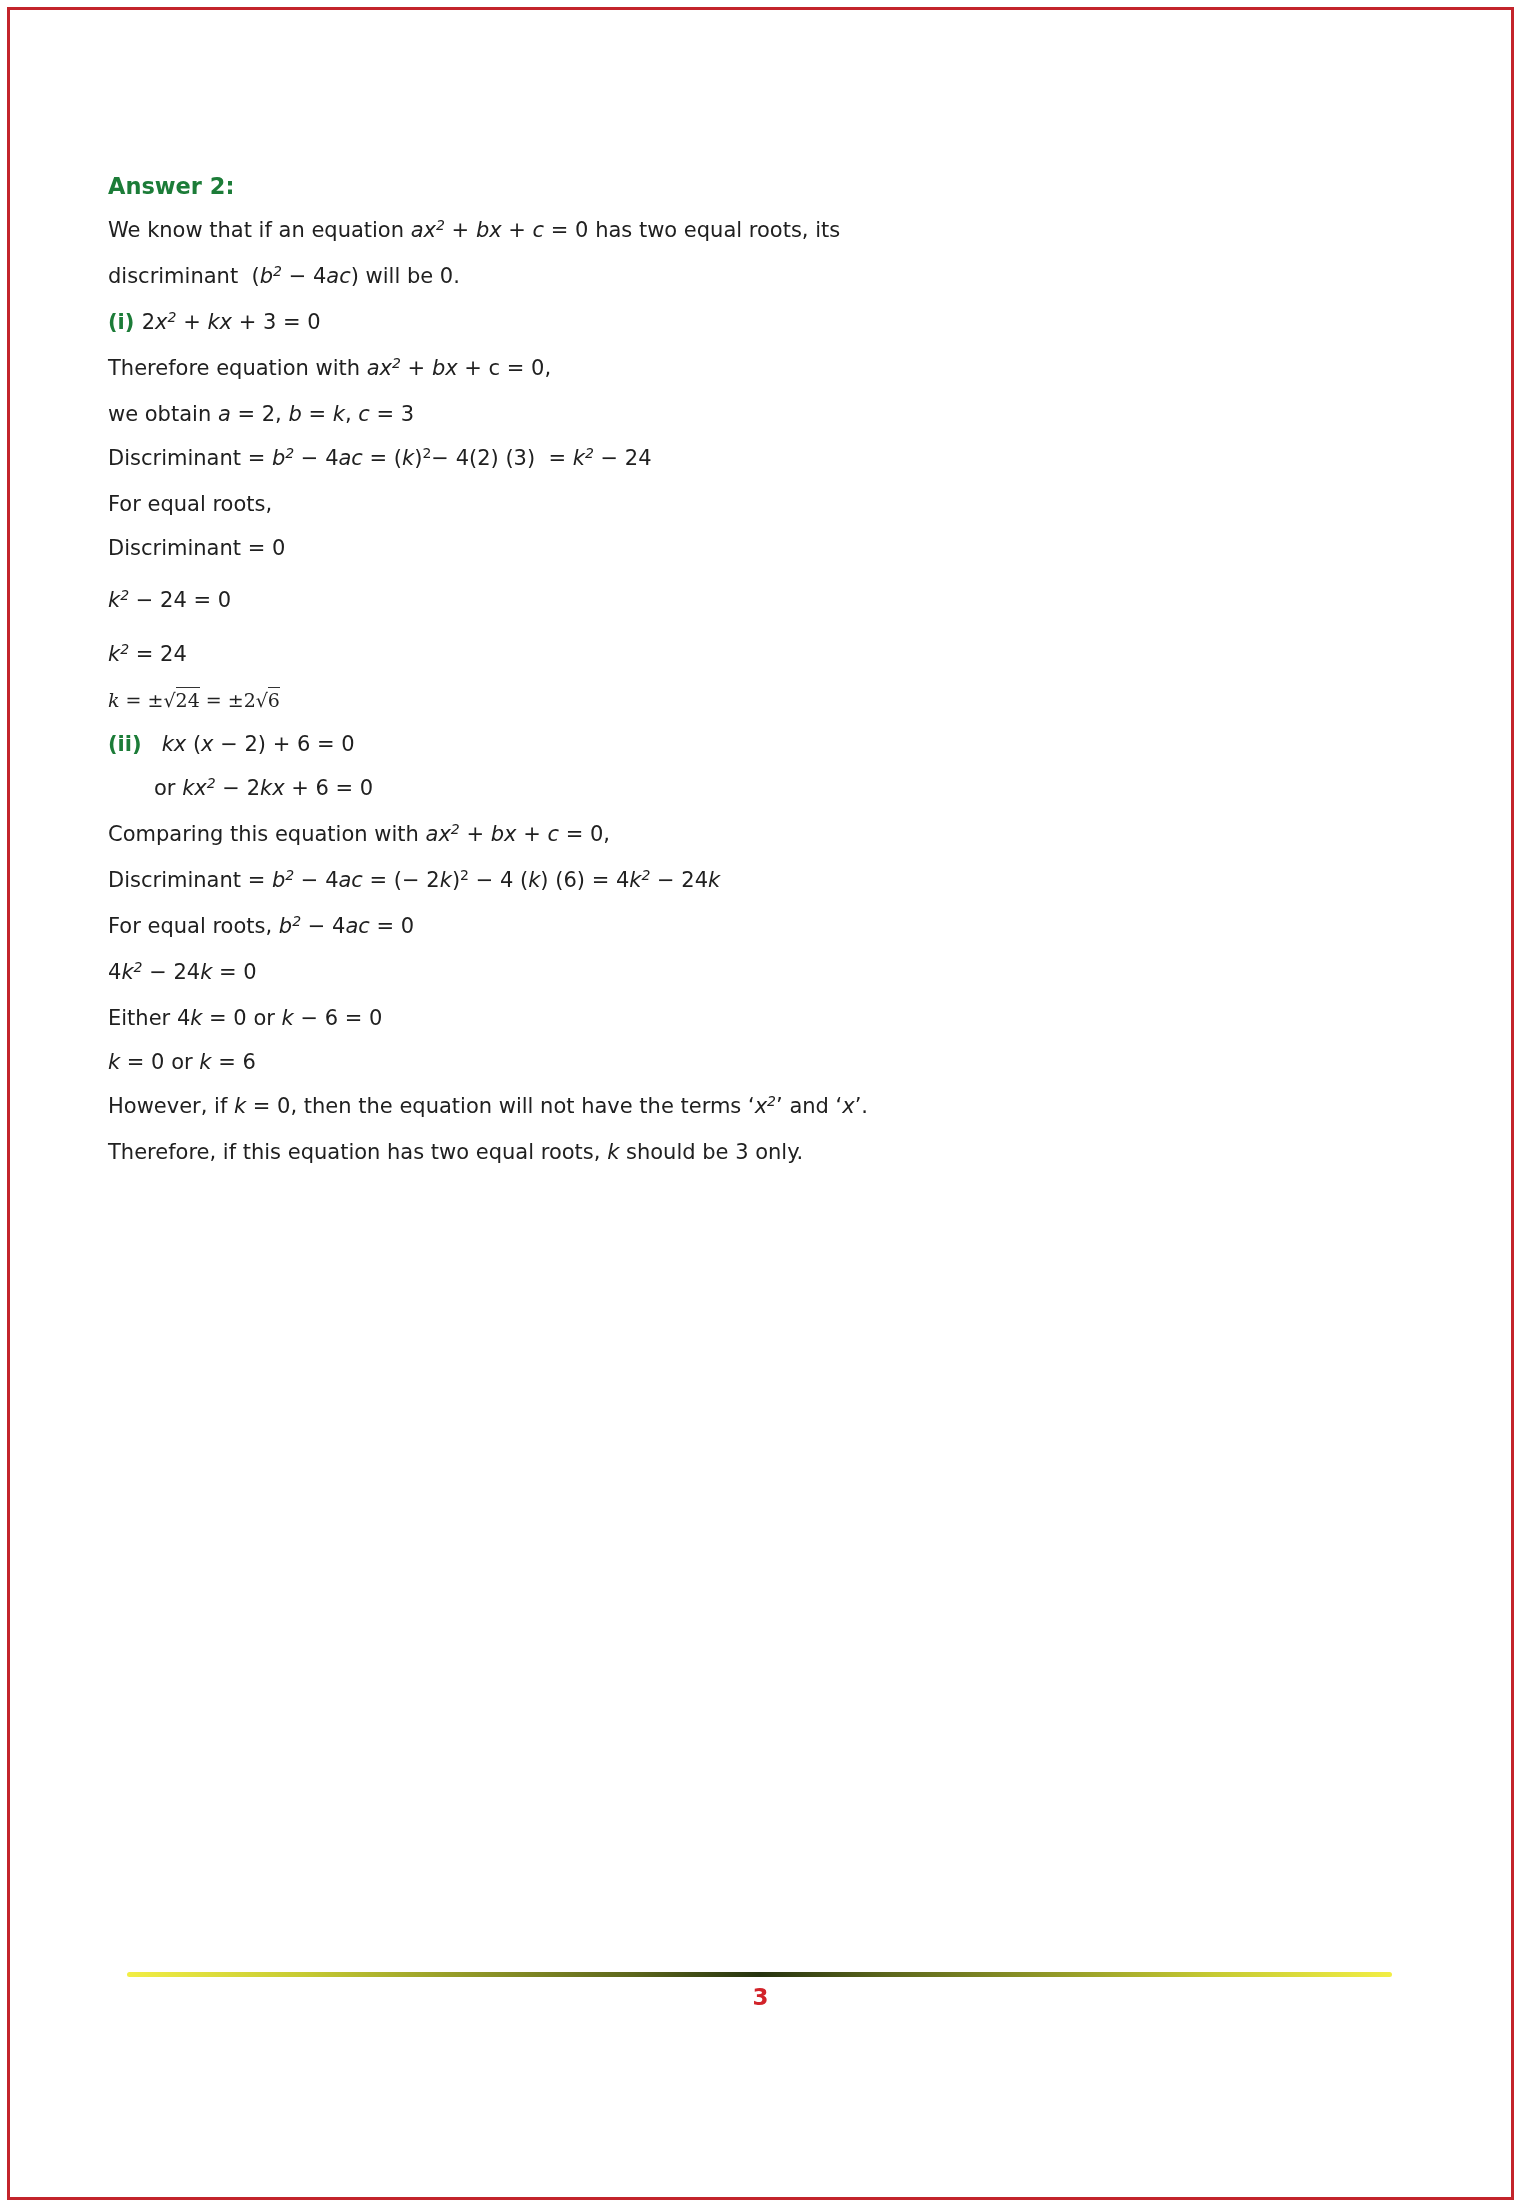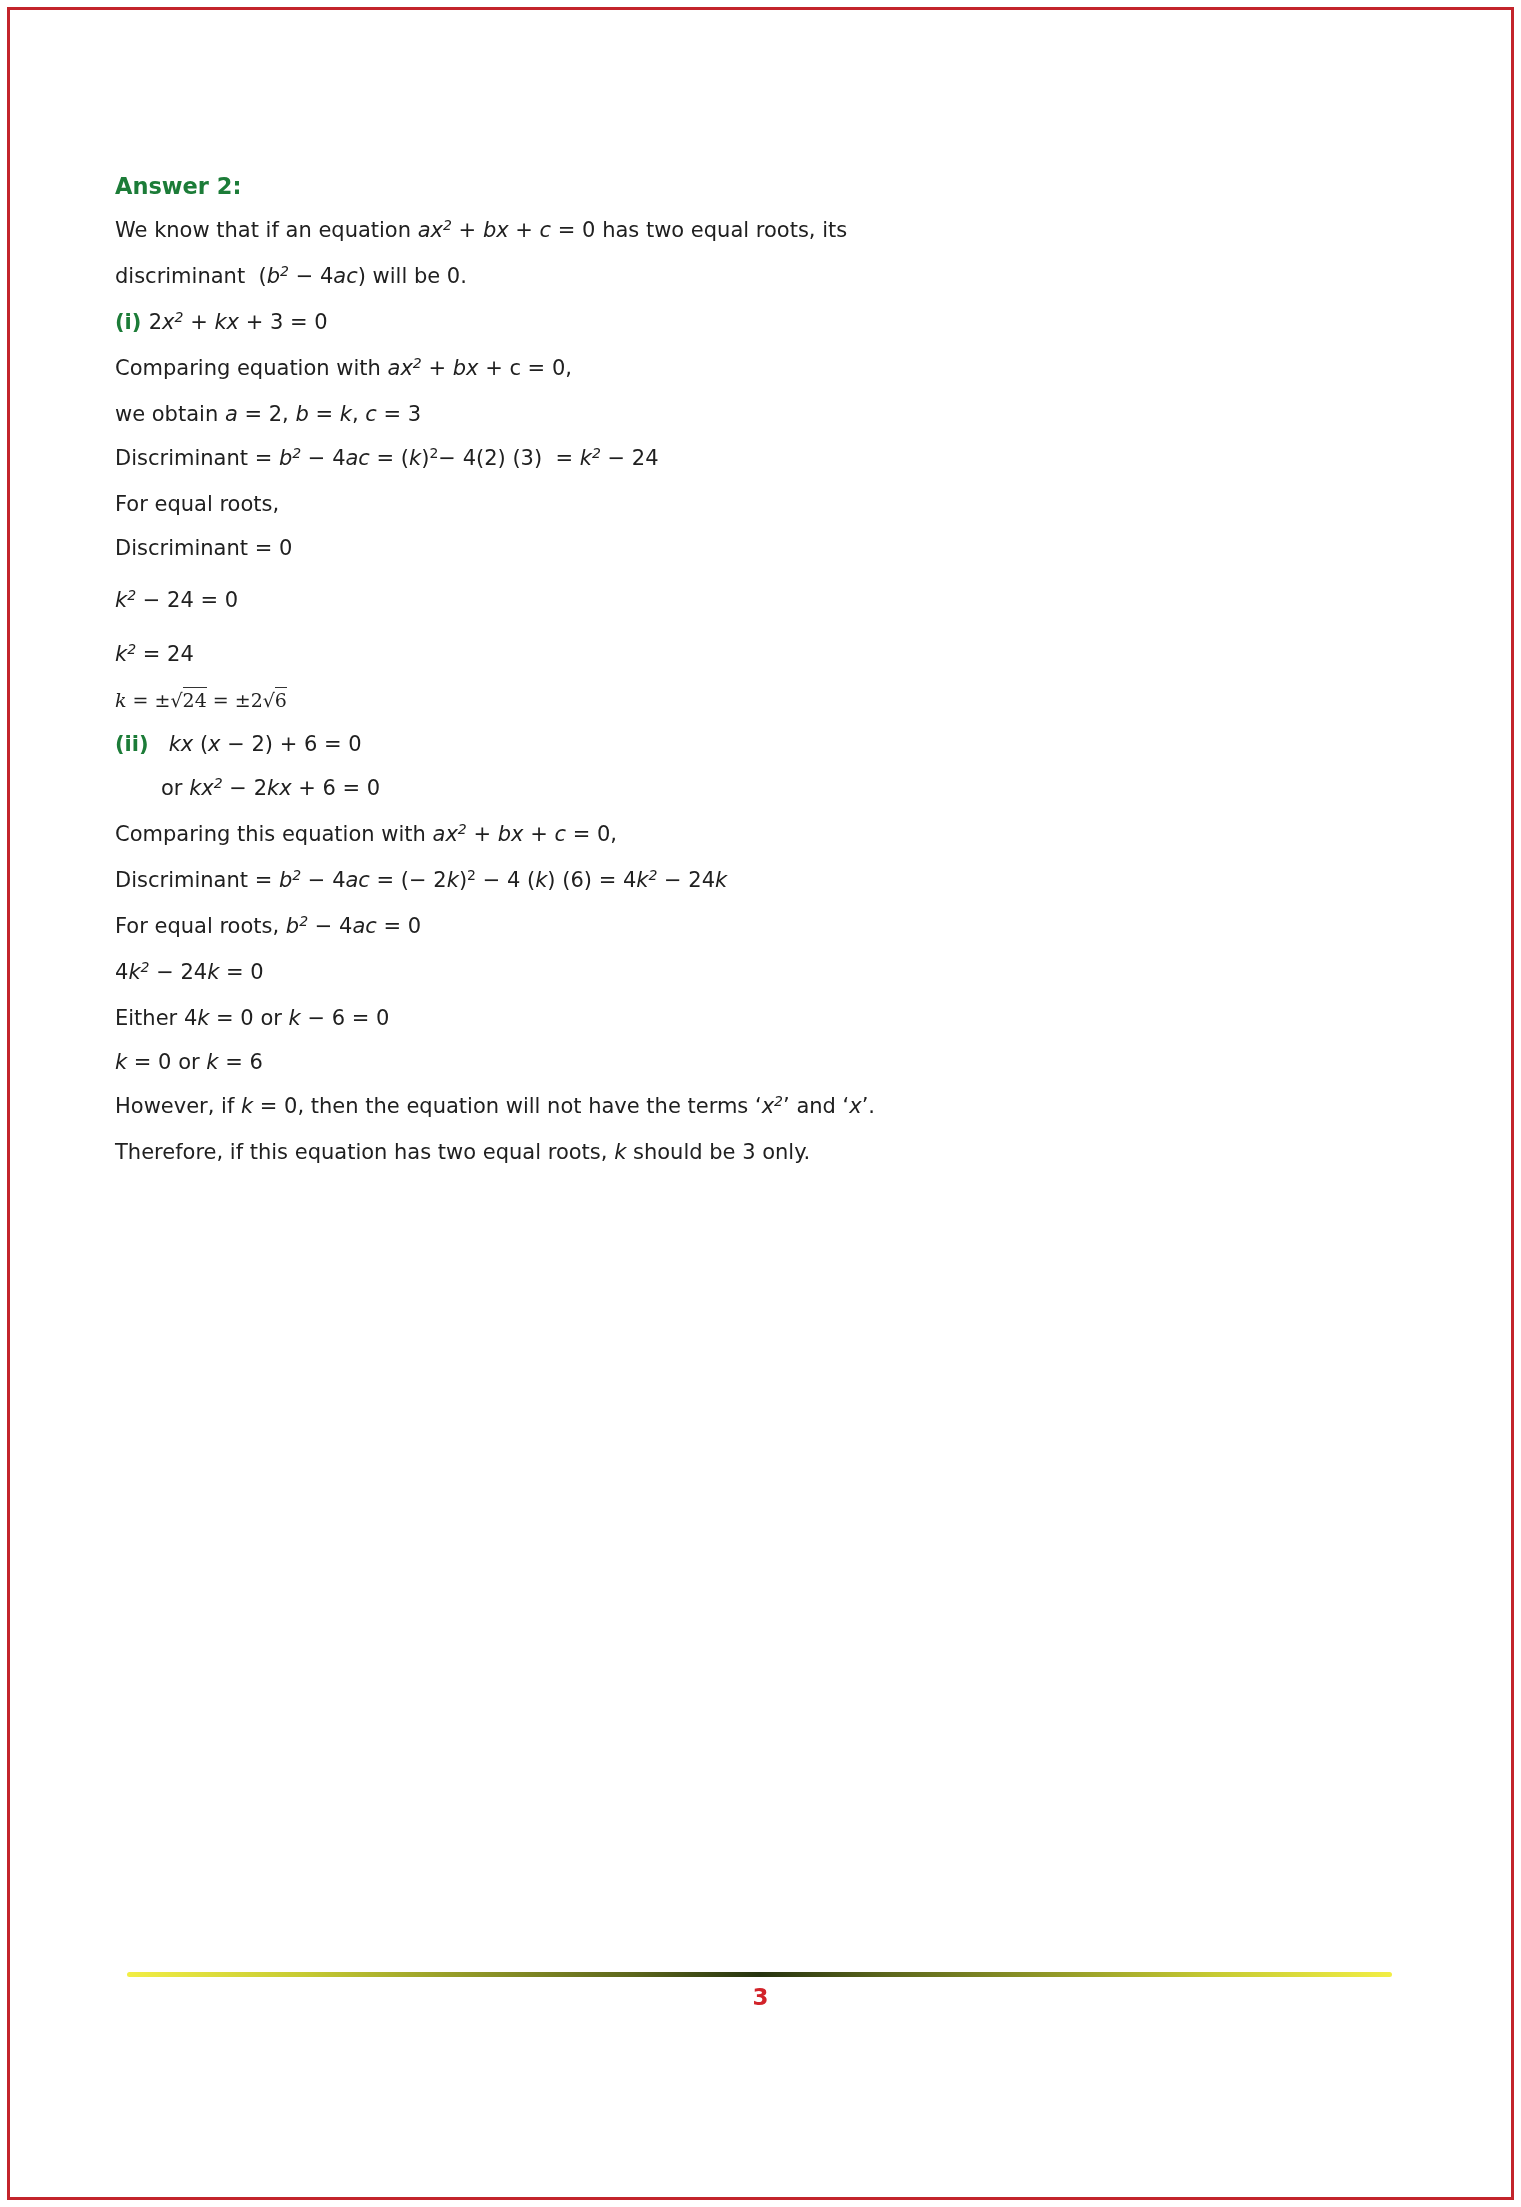--- a/index.html
+++ b/index.html
@@ -17,21 +17,21 @@
   }
   .page-border {
     position: absolute;
     top: 7px; left: 7px; right: 7px; bottom: 7px;
     border: 3px solid var(--border-red, #c3242b);
     pointer-events: none;
   }
   .content {
     position: absolute;
     top: 164px;
-    left: 115px;
+    left: 108px;
     width: 872px;
   }
   .heading {
     margin: 0;
     font-size: 22.5px;
     font-weight: 700;
     color: var(--heading-green, #1c7c38);
     line-height: 44px;
   }
   .line {
@@ -92,21 +92,21 @@
 <body>
 
 <div class="page">
   <div class="page-border"></div>
 
   <div class="content">
     <h2 class="heading">Answer 2:</h2>
     <div id="lines">
         <p class="line"><span class="seg-p">We know that if an equation </span><span class="seg-i">ax</span><span class="seg-is">2</span><span class="seg-p"> + </span><span class="seg-i">bx</span><span class="seg-p"> + </span><span class="seg-i">c</span><span class="seg-p"> = 0 has two equal roots, its </span><span class="seg-p">discriminant&nbsp; (</span><span class="seg-i">b</span><span class="seg-is">2</span><span class="seg-p"> − 4</span><span class="seg-i">ac</span><span class="seg-p">) will be 0.</span></p>
         <p class="line"><span class="seg-g">(i) </span><span class="seg-p">2</span><span class="seg-i">x</span><span class="seg-is">2</span><span class="seg-p"> + </span><span class="seg-i">kx</span><span class="seg-p"> + 3 = 0</span></p>
-        <p class="line"><span class="seg-p">Comparing equation with </span><span class="seg-i">ax</span><span class="seg-is">2</span><span class="seg-p"> + </span><span class="seg-i">bx</span><span class="seg-p"> + c = 0,</span></p>
+        <p class="line"><span class="seg-p">Therefore equation with </span><span class="seg-i">ax</span><span class="seg-is">2</span><span class="seg-p"> + </span><span class="seg-i">bx</span><span class="seg-p"> + c = 0,</span></p>
         <p class="line"><span class="seg-p">we obtain </span><span class="seg-i">a</span><span class="seg-p"> = 2, </span><span class="seg-i">b</span><span class="seg-p"> = </span><span class="seg-i">k</span><span class="seg-p">, </span><span class="seg-i">c</span><span class="seg-p"> = 3</span></p>
         <p class="line"><span class="seg-p">Discriminant = </span><span class="seg-i">b</span><span class="seg-is">2</span><span class="seg-p"> − 4</span><span class="seg-i">ac</span><span class="seg-p"> = (</span><span class="seg-i">k</span><span class="seg-p">)</span><span class="seg-s">2</span><span class="seg-p">− 4(2) (3)  = </span><span class="seg-i">k</span><span class="seg-is">2</span><span class="seg-p"> − 24</span></p>
         <p class="line"><span class="seg-p">For equal roots,</span></p>
         <p class="line"><span class="seg-p">Discriminant = 0</span></p>
         <p class="line" style="margin-top: 8px;"><span class="seg-i">k</span><span class="seg-is">2</span><span class="seg-p"> − 24 = 0</span></p>
         <p class="line" style="margin-top: 8px;"><span class="seg-i">k</span><span class="seg-is">2</span><span class="seg-p"> = 24</span></p>
         <p class="line math"><span class="seg-i">k</span><span class="seg-p"> = ±</span><span class="seg-p">√</span><span class="seg-r">24</span><span class="seg-p"> = ±2</span><span class="seg-p">√</span><span class="seg-r">6</span></p>
         <p class="line"><span class="seg-g">(ii)</span><span class="seg-p">&nbsp;&nbsp;&nbsp;</span><span class="seg-i">kx</span><span class="seg-p"> (</span><span class="seg-i">x</span><span class="seg-p"> − 2) + 6 = 0</span></p>
         <p class="line indent1"><span class="seg-p">or </span><span class="seg-i">kx</span><span class="seg-is">2</span><span class="seg-p"> − 2</span><span class="seg-i">kx</span><span class="seg-p"> + 6 = 0</span></p>
         <p class="line"><span class="seg-p">Comparing this equation with </span><span class="seg-i">ax</span><span class="seg-is">2</span><span class="seg-p"> + </span><span class="seg-i">bx</span><span class="seg-p"> + </span><span class="seg-i">c</span><span class="seg-p"> = 0,</span></p>

